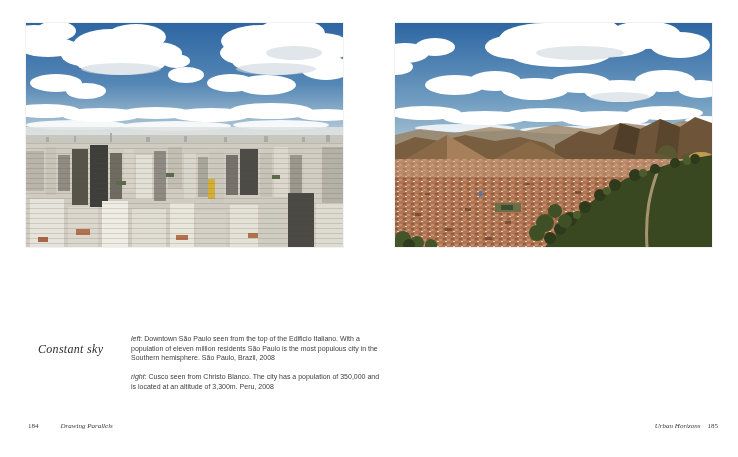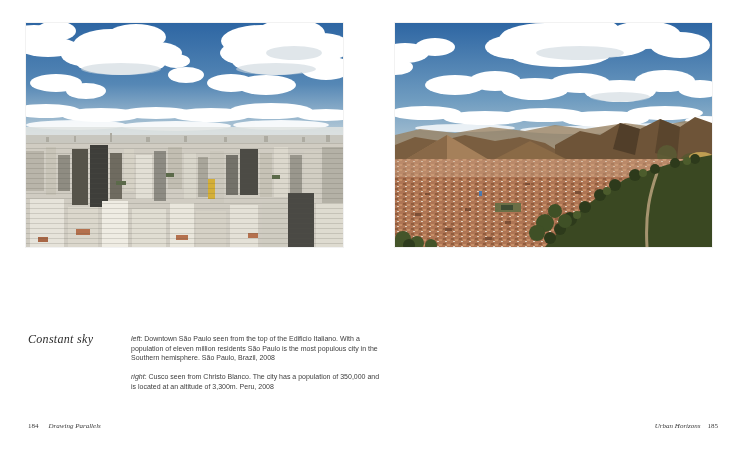--- a/index.html
+++ b/index.html
@@ -8,38 +8,38 @@
     background:#ffffff;font-family:"Liberation Sans",sans-serif;
   }
   .photo{
     position:absolute;top:23px;width:317px;height:224px;margin:0;
     box-shadow:0 0 0 1px rgba(0,0,0,0.05);
   }
   .photo-left{left:26px;}
   .photo-right{left:395px;}
   .photo svg{display:block;width:100%;height:100%;}
   .section-title{
-    position:absolute;left:28px;top:332px;margin:0;
+    position:absolute;left:28px;top:332px;margin:10px;
     font-family:"Liberation Serif",serif;font-style:italic;font-weight:400;
     font-size:12px;color:#2c2c2c;letter-spacing:0.3px;
   }
   .captions{
     position:absolute;left:131px;top:334px;width:252px;
     font-size:7px;line-height:1.38;color:#3d3d3d;
   }
   .caption{margin:0 0 9px 0;}
   .caption .cap-label{font-style:italic;}
   .folio{
     position:absolute;top:422px;font-size:7px;color:#3a3a3a;
     font-family:"Liberation Serif",serif;
   }
   .folio-left{left:28px;}
   .folio-right{right:20px;text-align:right;}
   .running-title{font-style:italic;}
-  .folio-left .page-number{margin-right:10px;}
+  .folio-left .page-number{margin-right:22px;}
   .folio-right .page-number{margin-left:7px;}
 </style>
 </head>
 <body>
 
 <figure class="photo photo-left">
   <svg viewBox="0 0 317 224" preserveAspectRatio="none" xmlns="http://www.w3.org/2000/svg">
     <defs>
       <linearGradient id="spSky" x1="0" y1="0" x2="0" y2="1">
         <stop offset="0" stop-color="#2e66a3"></stop>

